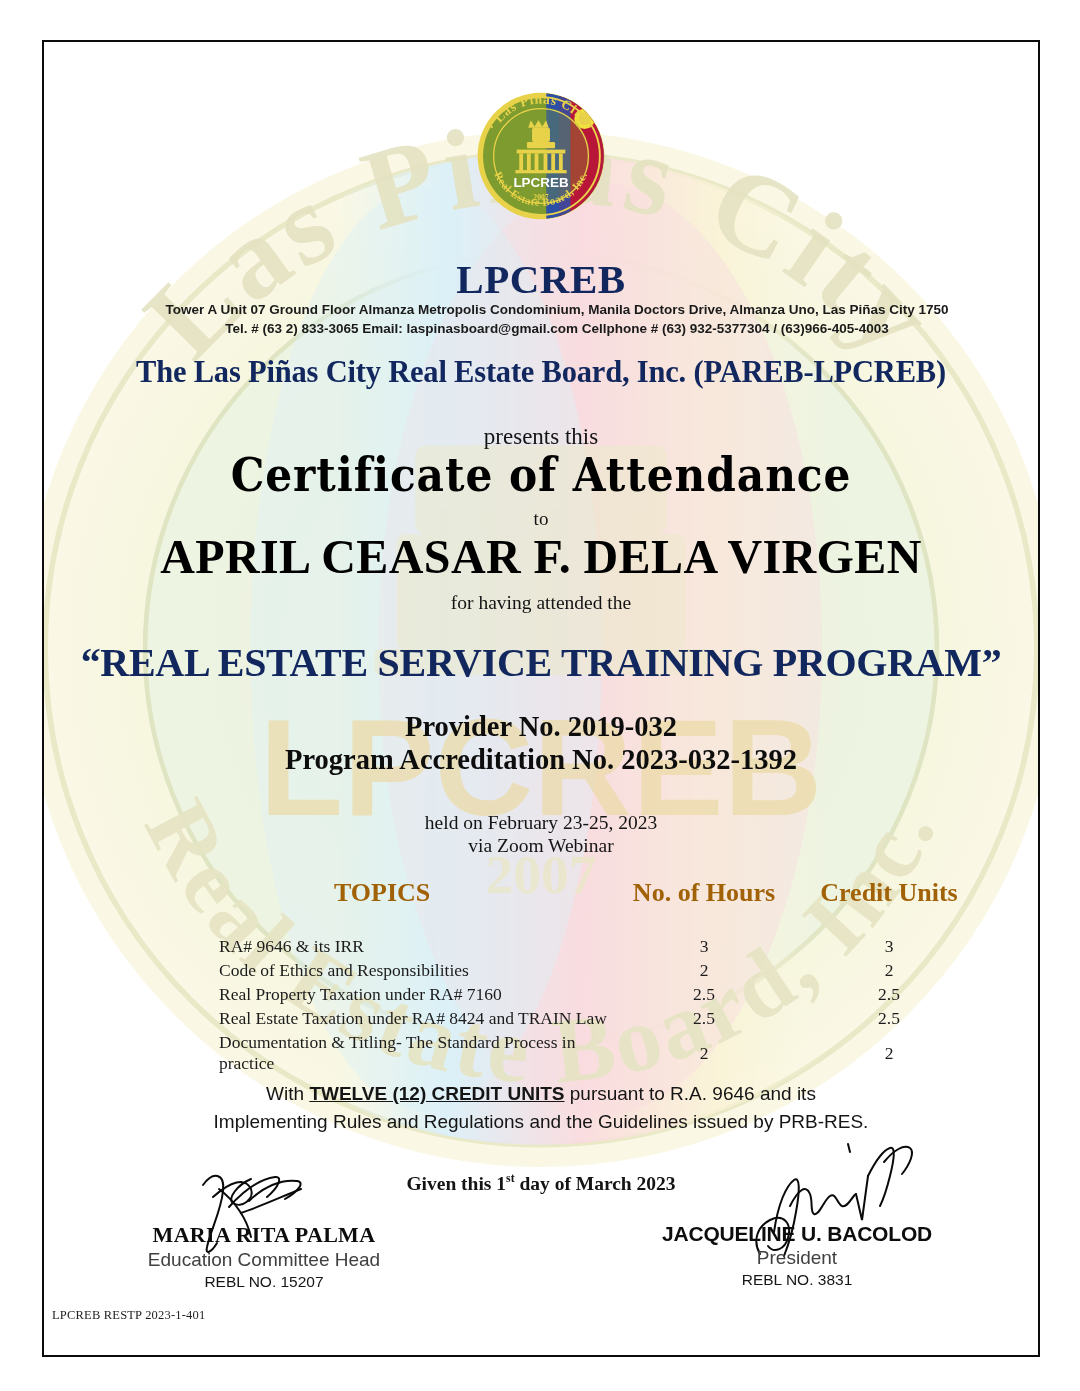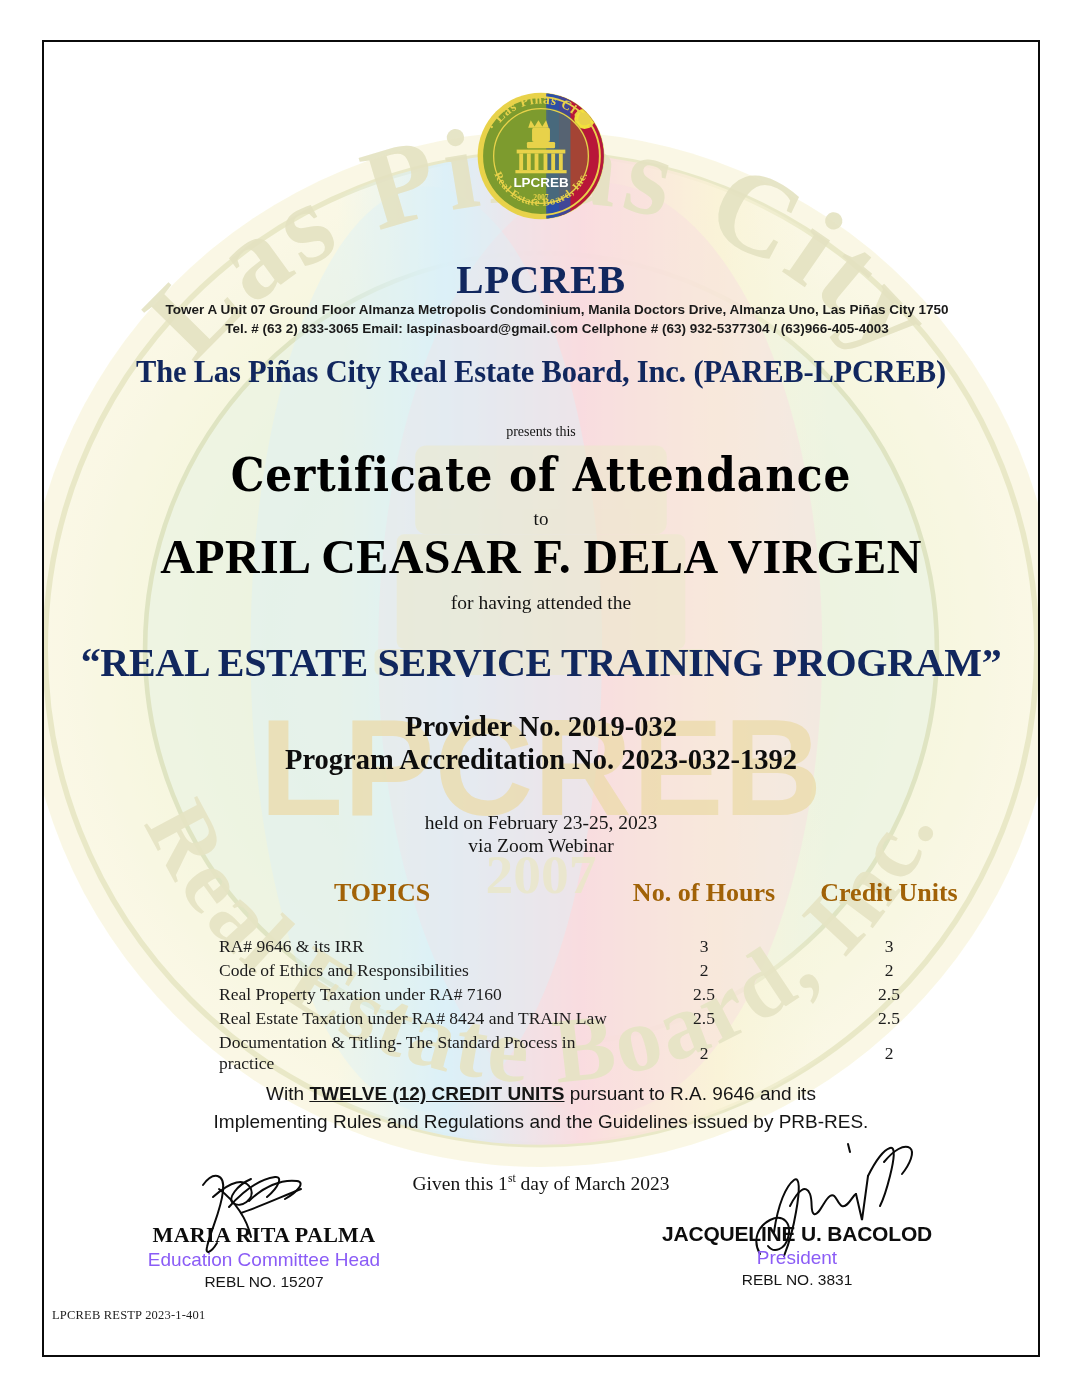--- a/index.html
+++ b/index.html
@@ -27,21 +27,21 @@
   .blk{color:#111111;}
   .sans{font-family:"Liberation Sans",sans-serif;padding-left:32px;}
   .serif{font-family:"Liberation Serif",serif;}
 
   #lpcreb{top:213px;font-size:41px;font-weight:bold;letter-spacing:.5px;}
   #addr1{top:260px;font-size:13.5px;font-weight:600;color:#1a1a1a;}
   #addr2{top:279px;font-size:13.5px;font-weight:600;color:#1a1a1a;}
 
   #boardname{top:313px;font-size:30.5px;font-weight:bold;letter-spacing:-.2px;}
 
-  #presents{top:382px;font-size:14px;color:#141414;}
+  #presents{top:382px;font-size:23px;color:#141414;}
 
   #coa{top:406px;font-size:46px;font-weight:bold;color:#000;
        font-family:"DejaVu Serif",serif;letter-spacing:1px;
        transform:scaleX(.92);transform-origin:50% 50%;}
 
   #to{top:466px;font-size:19px;color:#141414;}
 
   #awardee{top:487px;font-size:48px;font-weight:bold;color:#000;letter-spacing:.4px;}
 
   #forhaving{top:550px;font-size:19.5px;color:#141414;}
@@ -65,30 +65,30 @@
   #table td.c-topic{text-align:left;}
   #table td.c-hrs{text-align:center;}
   #table td.c-cu{text-align:center;}
   #table tbody tr:first-child td{padding-top:22px;}
 
   
   #stmt{position:absolute;left:0;right:0;top:1038px;text-align:center;
         font-family:"Liberation Sans",sans-serif;font-size:19px;color:#151515;line-height:1.45;}
   #stmt b{font-weight:bold;text-decoration:underline;}
 
-  #given{top:1130px;font-size:19.5px;color:#141414;}
+  #given{top:1130px;font-size:19.5px;color:#141414;font-weight:bold;}
   #given sup{font-size:.6em;vertical-align:super;}
 
   
   .sig{position:absolute;text-align:center;width:330px;}
   #sigL{left:55px;top:1180px;}
   #sigR{left:588px;top:1180px;}
   .sig .nm-serif{font-family:"Liberation Serif",serif;font-size:22px;font-weight:bold;color:#0d0d0d;letter-spacing:.3px;}
   .sig .nm-sans{font-family:"Liberation Sans",sans-serif;font-size:21px;font-weight:bold;color:#0d0d0d;letter-spacing:-.2px;}
-  .sig .role{font-family:"Liberation Sans",sans-serif;font-size:19px;color:#8b5cf6;margin-top:1px;}
+  .sig .role{font-family:"Liberation Sans",sans-serif;font-size:19px;color:#404040;margin-top:1px;}
   .sig .rebl{font-family:"Liberation Sans",sans-serif;font-size:15.5px;color:#161616;margin-top:2px;}
   .sigink{position:absolute;pointer-events:none;}
   #inkL{left:145px;top:1125px;width:130px;height:90px;}
   #inkR{left:700px;top:1100px;width:180px;height:120px;}
 
   
   #footer{position:absolute;left:8px;top:1266px;font-family:"Liberation Serif",serif;
           font-size:12.5px;color:#1d1d1d;letter-spacing:.2px;}
 </style>
 </head>

